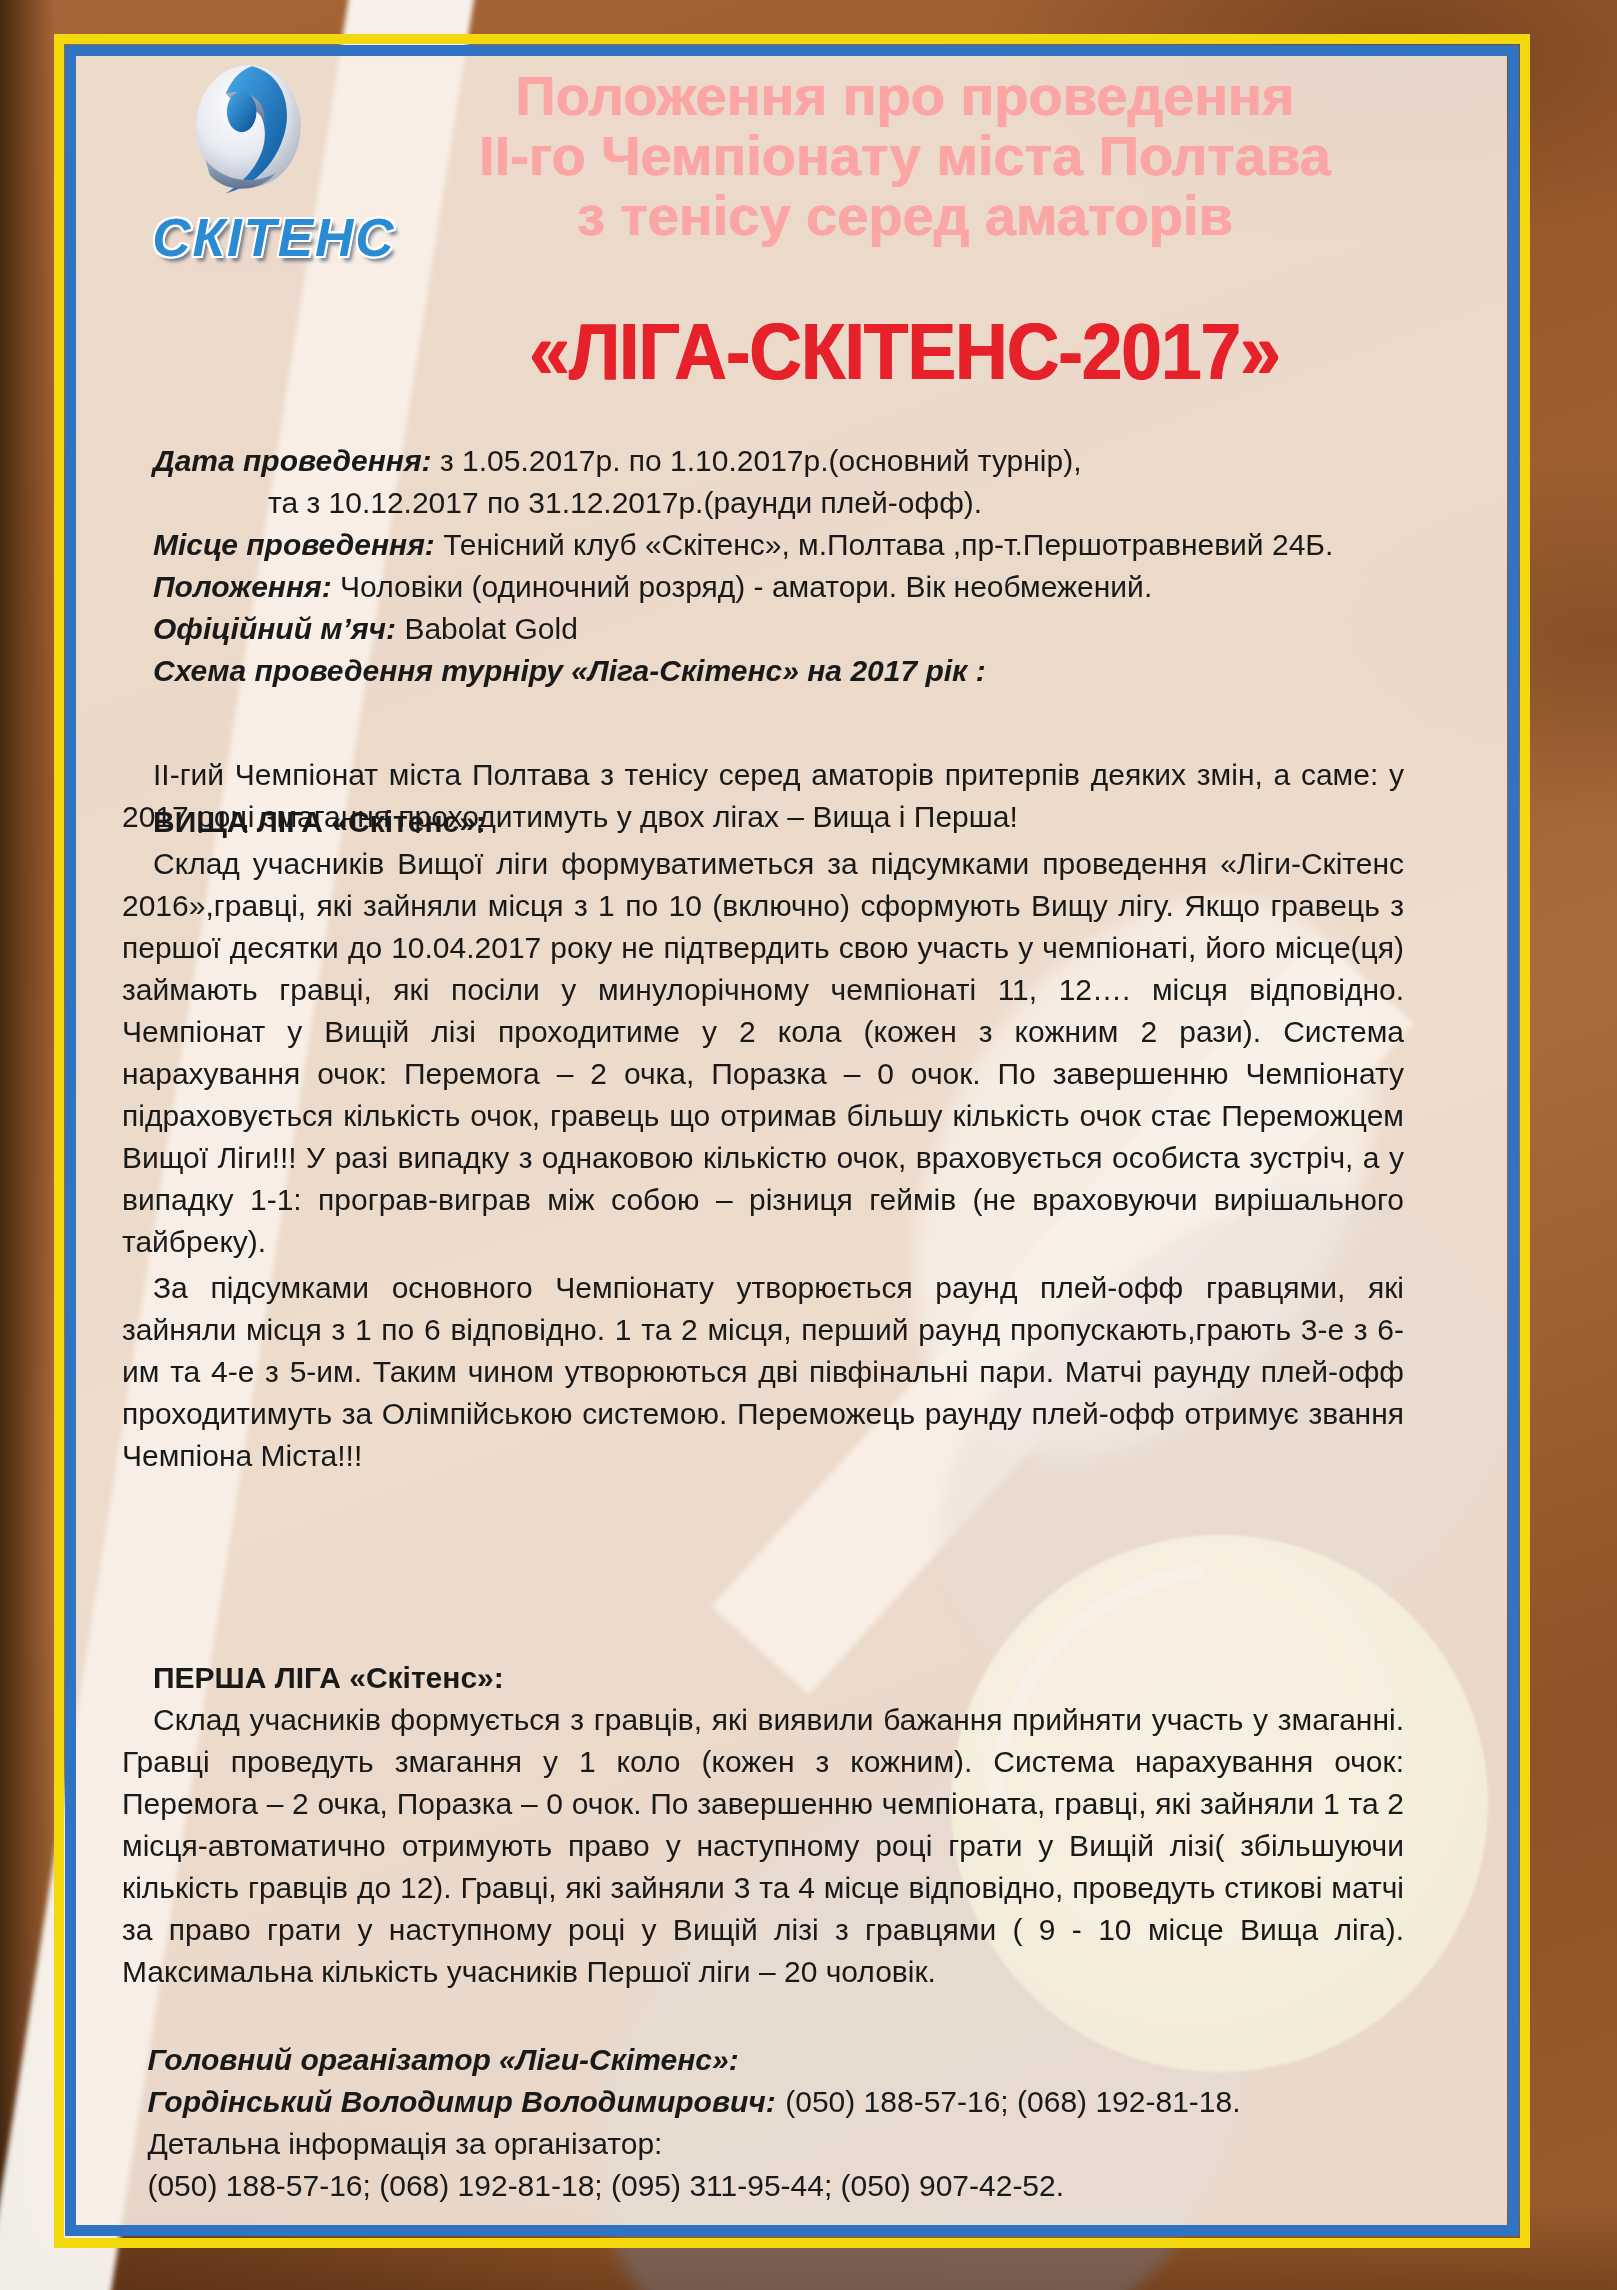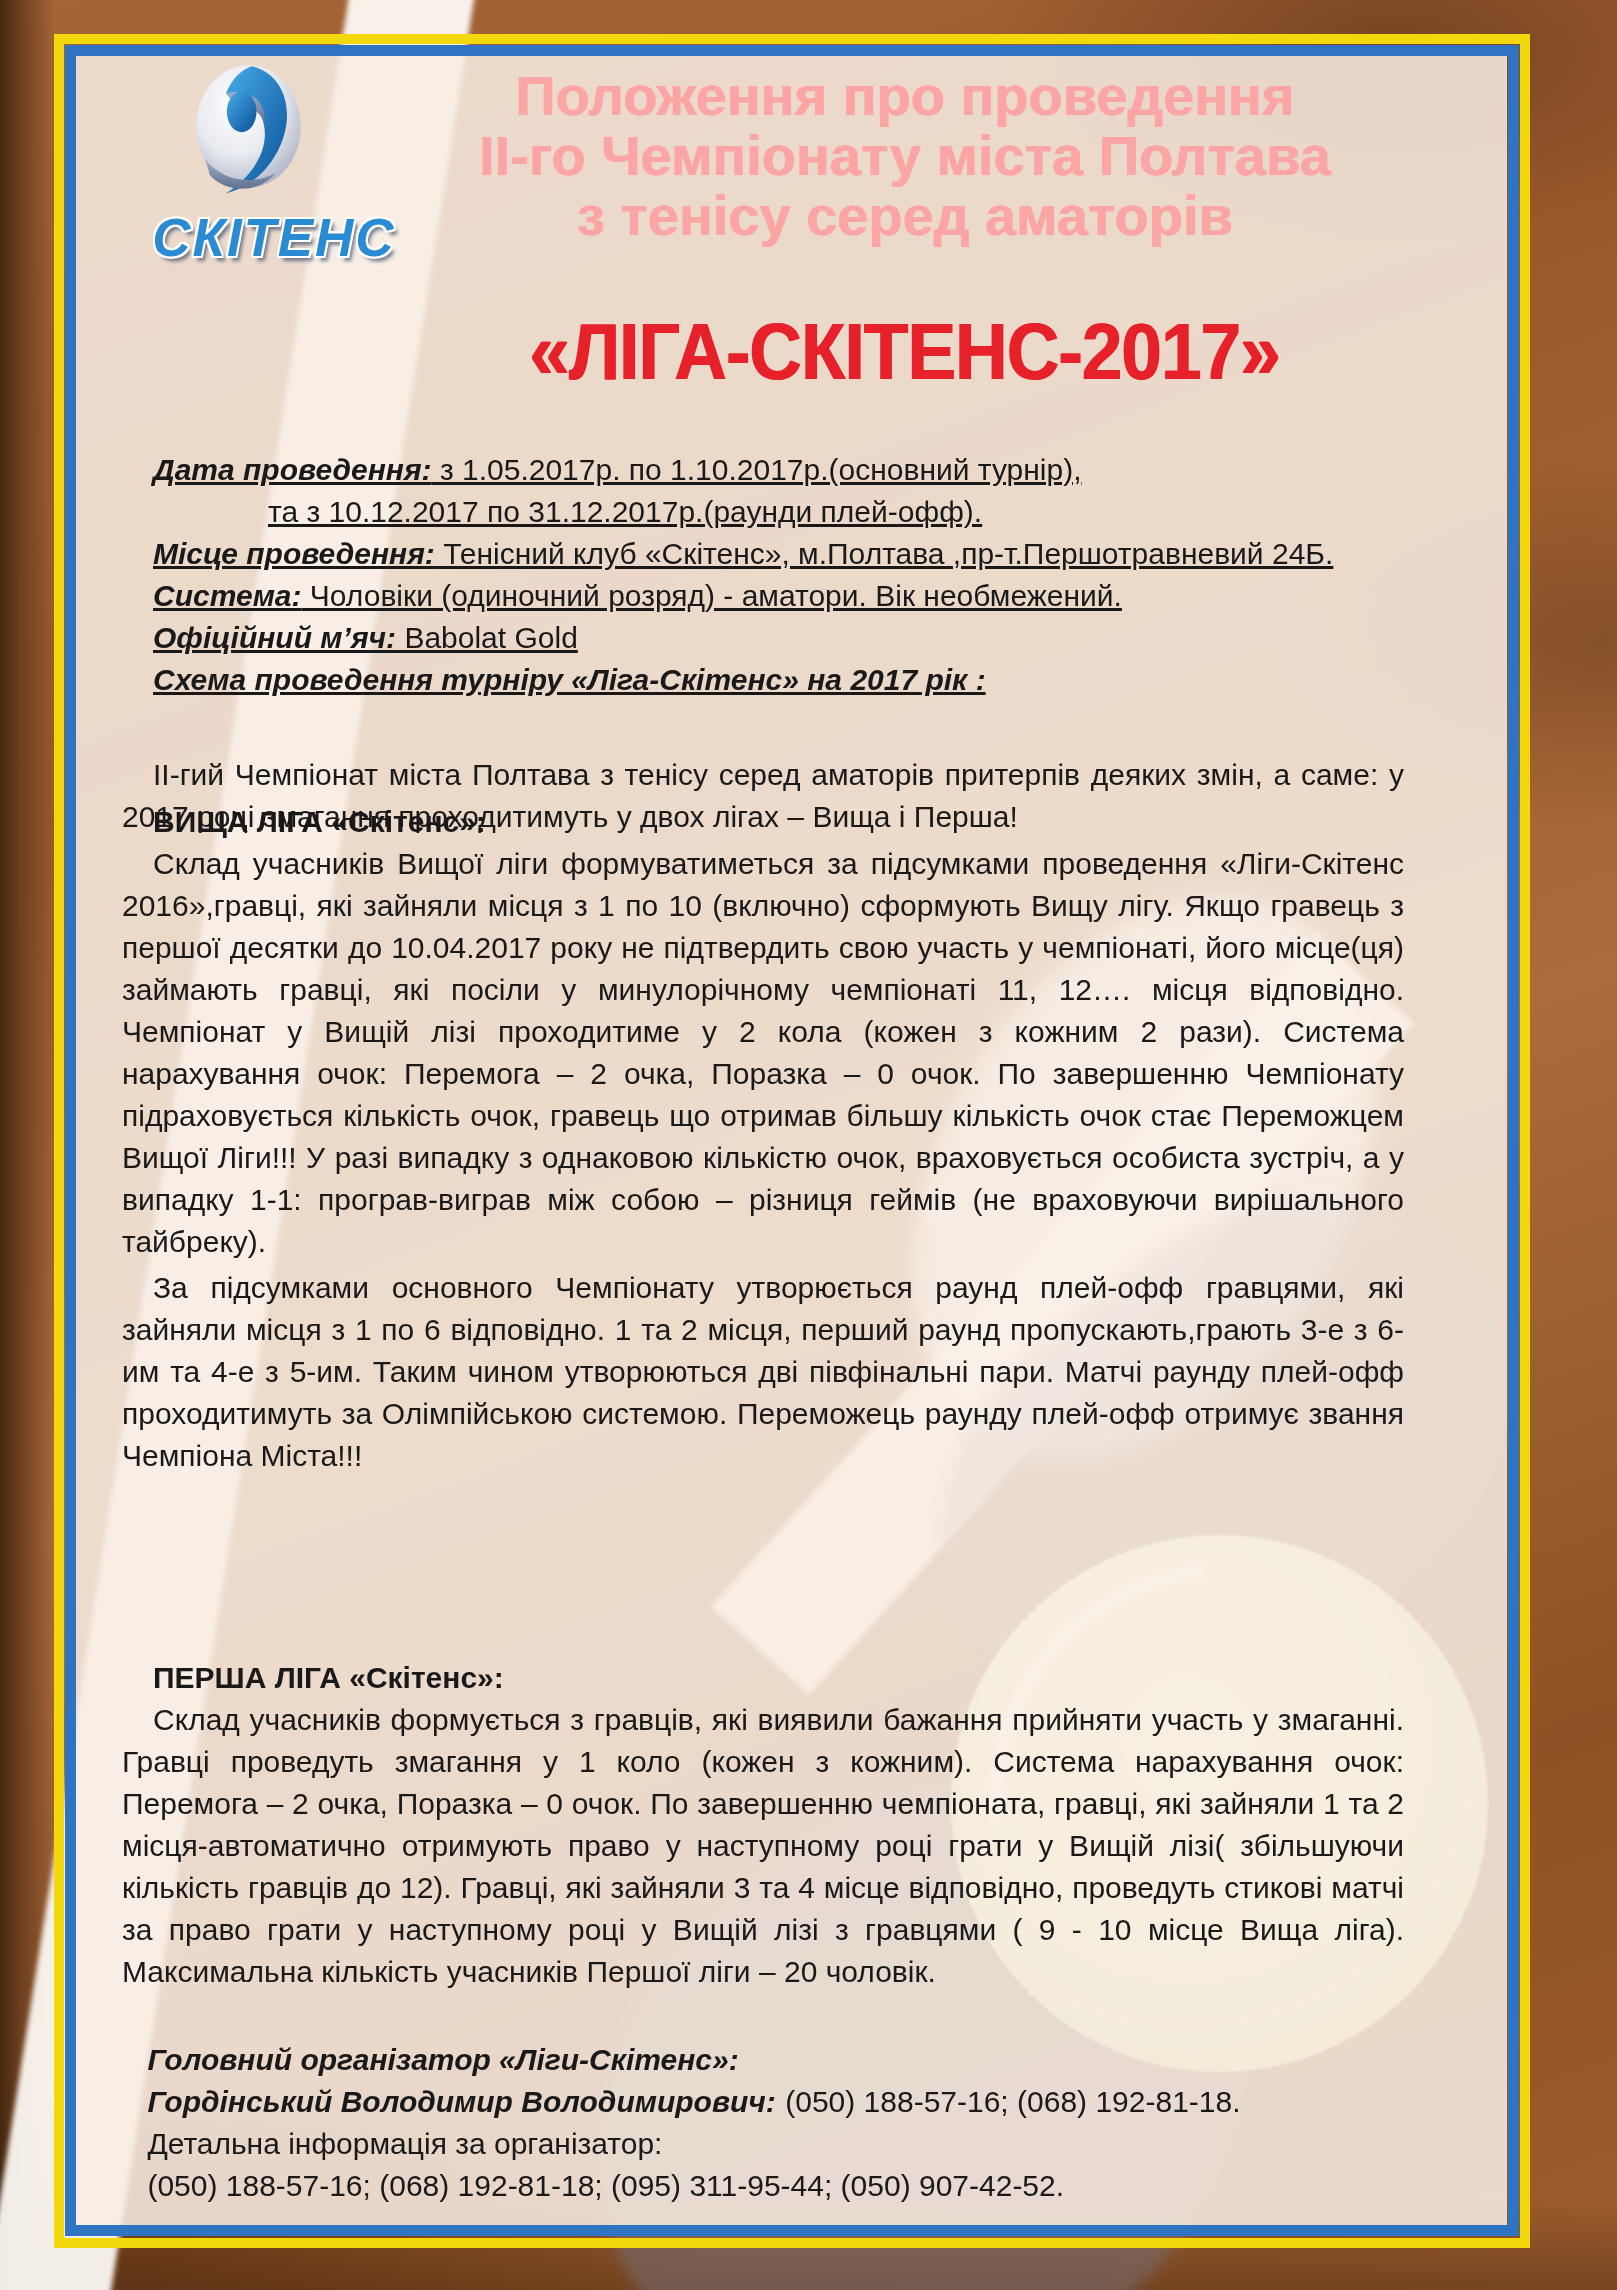--- a/index.html
+++ b/index.html
@@ -61,21 +61,21 @@
   .txt{position:absolute;left:46px;width:1282px;font-size:30px;line-height:42px;color:#191919;}
   .just{text-align:justify;}
   .indent{text-indent:31px;}
   .lbl{font-weight:bold;font-style:italic;}
   .info-row{padding-left:31px;}
   .info-cont{padding-left:146px;}
   .sec-head{font-weight:bold;padding-left:31px;}
   .org{padding-left:25.4px;}
   .org .val{padding-left:9.4px;}
   
-  .b-info{top:393px;text-decoration:underline;}
+  .b-info{top:384px;}
   .b-intro{top:698px;}
   .b-h1{top:745px;}
   .b-p1{top:787px;}
   .b-p2{top:1211px;}
   .b-p3{top:1423px;}
   .b-h2{top:1601px;}
   .b-p4{top:1643px;}
   .b-org{top:1983px;}
 </style>
 </head>
@@ -131,21 +131,21 @@
       <div class="info-row">
         <span class="lbl">Дата проведення:</span><span> з 1.05.2017р. по 1.10.2017р.(основний турнір),</span>
       </div>
       <div class="info-row info-cont">
         <span>та з 10.12.2017 по 31.12.2017р.(раунди плей-офф).</span>
       </div>
       <div class="info-row">
         <span class="lbl">Місце проведення:</span><span> Тенісний клуб «Скітенс», м.Полтава ,пр-т.Першотравневий 24Б.</span>
       </div>
       <div class="info-row">
-        <span class="lbl">Система:</span><span> Чоловіки (одиночний розряд) - аматори. Вік необмежений.</span>
+        <span class="lbl">Положення:</span><span> Чоловіки (одиночний розряд) - аматори. Вік необмежений.</span>
       </div>
       <div class="info-row">
         <span class="lbl">Офіційний м’яч:</span><span> Babolat Gold</span>
       </div>
       <div class="info-row">
         <span class="lbl">Схема проведення турніру «Ліга-Скітенс» на 2017 рік :</span>
       </div>
     </div>
 
     <div class="txt just indent b-intro">ІІ-гий Чемпіонат міста Полтава з тенісу серед  аматорів притерпів деяких змін, а саме: у 2017 році змагання проходитимуть у двох лігах – Вища і Перша!</div>

